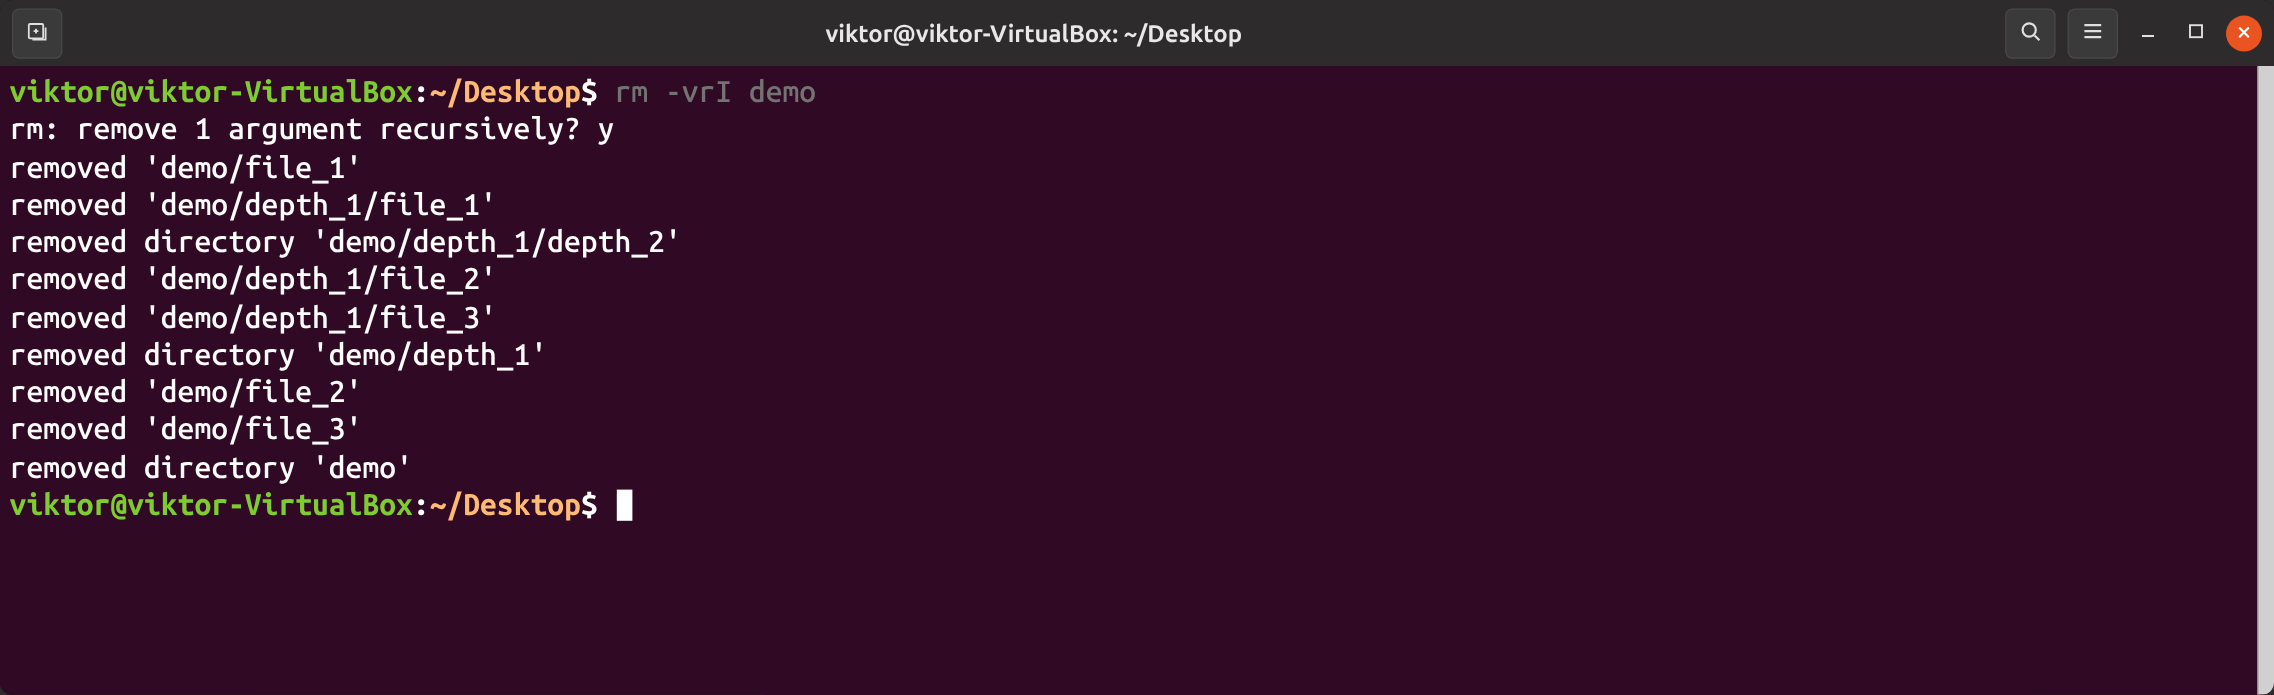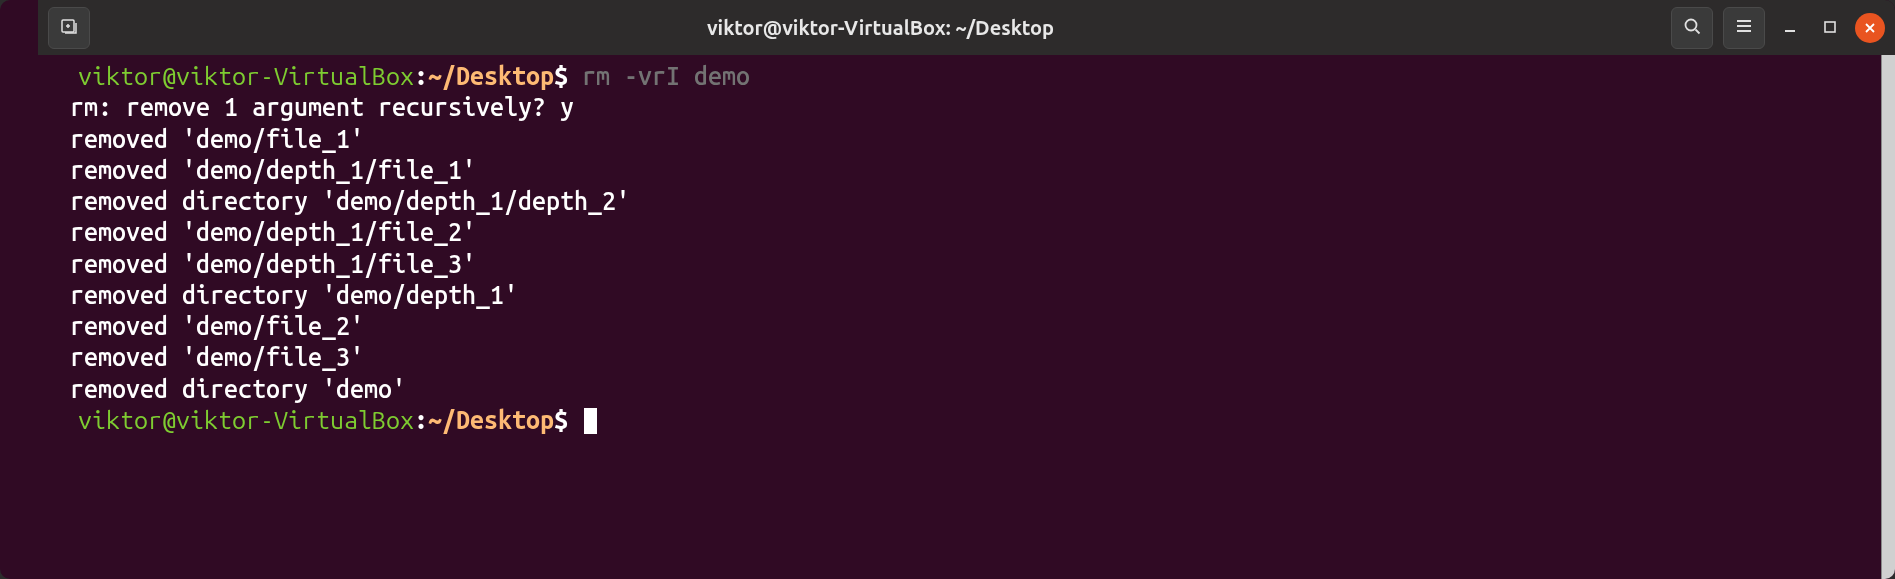--- a/index.html
+++ b/index.html
@@ -15,21 +15,20 @@
       overflow: hidden;
     }
     .window {
       width: 100%;
       height: 100%;
       display: flex;
       flex-direction: column;
       background: #300a24;
       border-radius: 10px;
       overflow: hidden;
-      padding-left: 38px;
     }
     .titlebar {
       height: 55px;
       background: #2d2b2b;
       display: flex;
       align-items: center;
       padding: 0 10px;
       flex-shrink: 0;
     }
     .titlebar-left {
@@ -97,26 +96,26 @@
       font-weight: 600;
       white-space: pre;
       overflow: hidden;
     }
     .scrollbar {
       width: 14px;
       background: #d0d0d0;
       border-left: 1px solid #888;
       cursor: pointer;
     }
-    .prompt-user { color: #7ecc31; font-weight: 400; margin-left: 32px; }
+    .prompt-user { color: #7ecc31; font-weight: 700; }
     .prompt-colon { color: #ffffff; font-weight: 700; }
     .prompt-path { color: #fdba74; font-weight: 700; }
     .prompt-dollar { color: #ffffff; font-weight: 700; }
     .cmd { color: #737373; font-weight: 500; }
-    .output { color: #ffffff; font-weight: 500; margin-left: 24px; }
+    .output { color: #ffffff; font-weight: 500; }
     .cursor-block {
       display: inline-block;
       width: 13px;
       height: 26px;
       background: #ffffff;
       vertical-align: text-bottom;
       margin-left: 2px;
     }
     .line { display: block; }
   </style>

